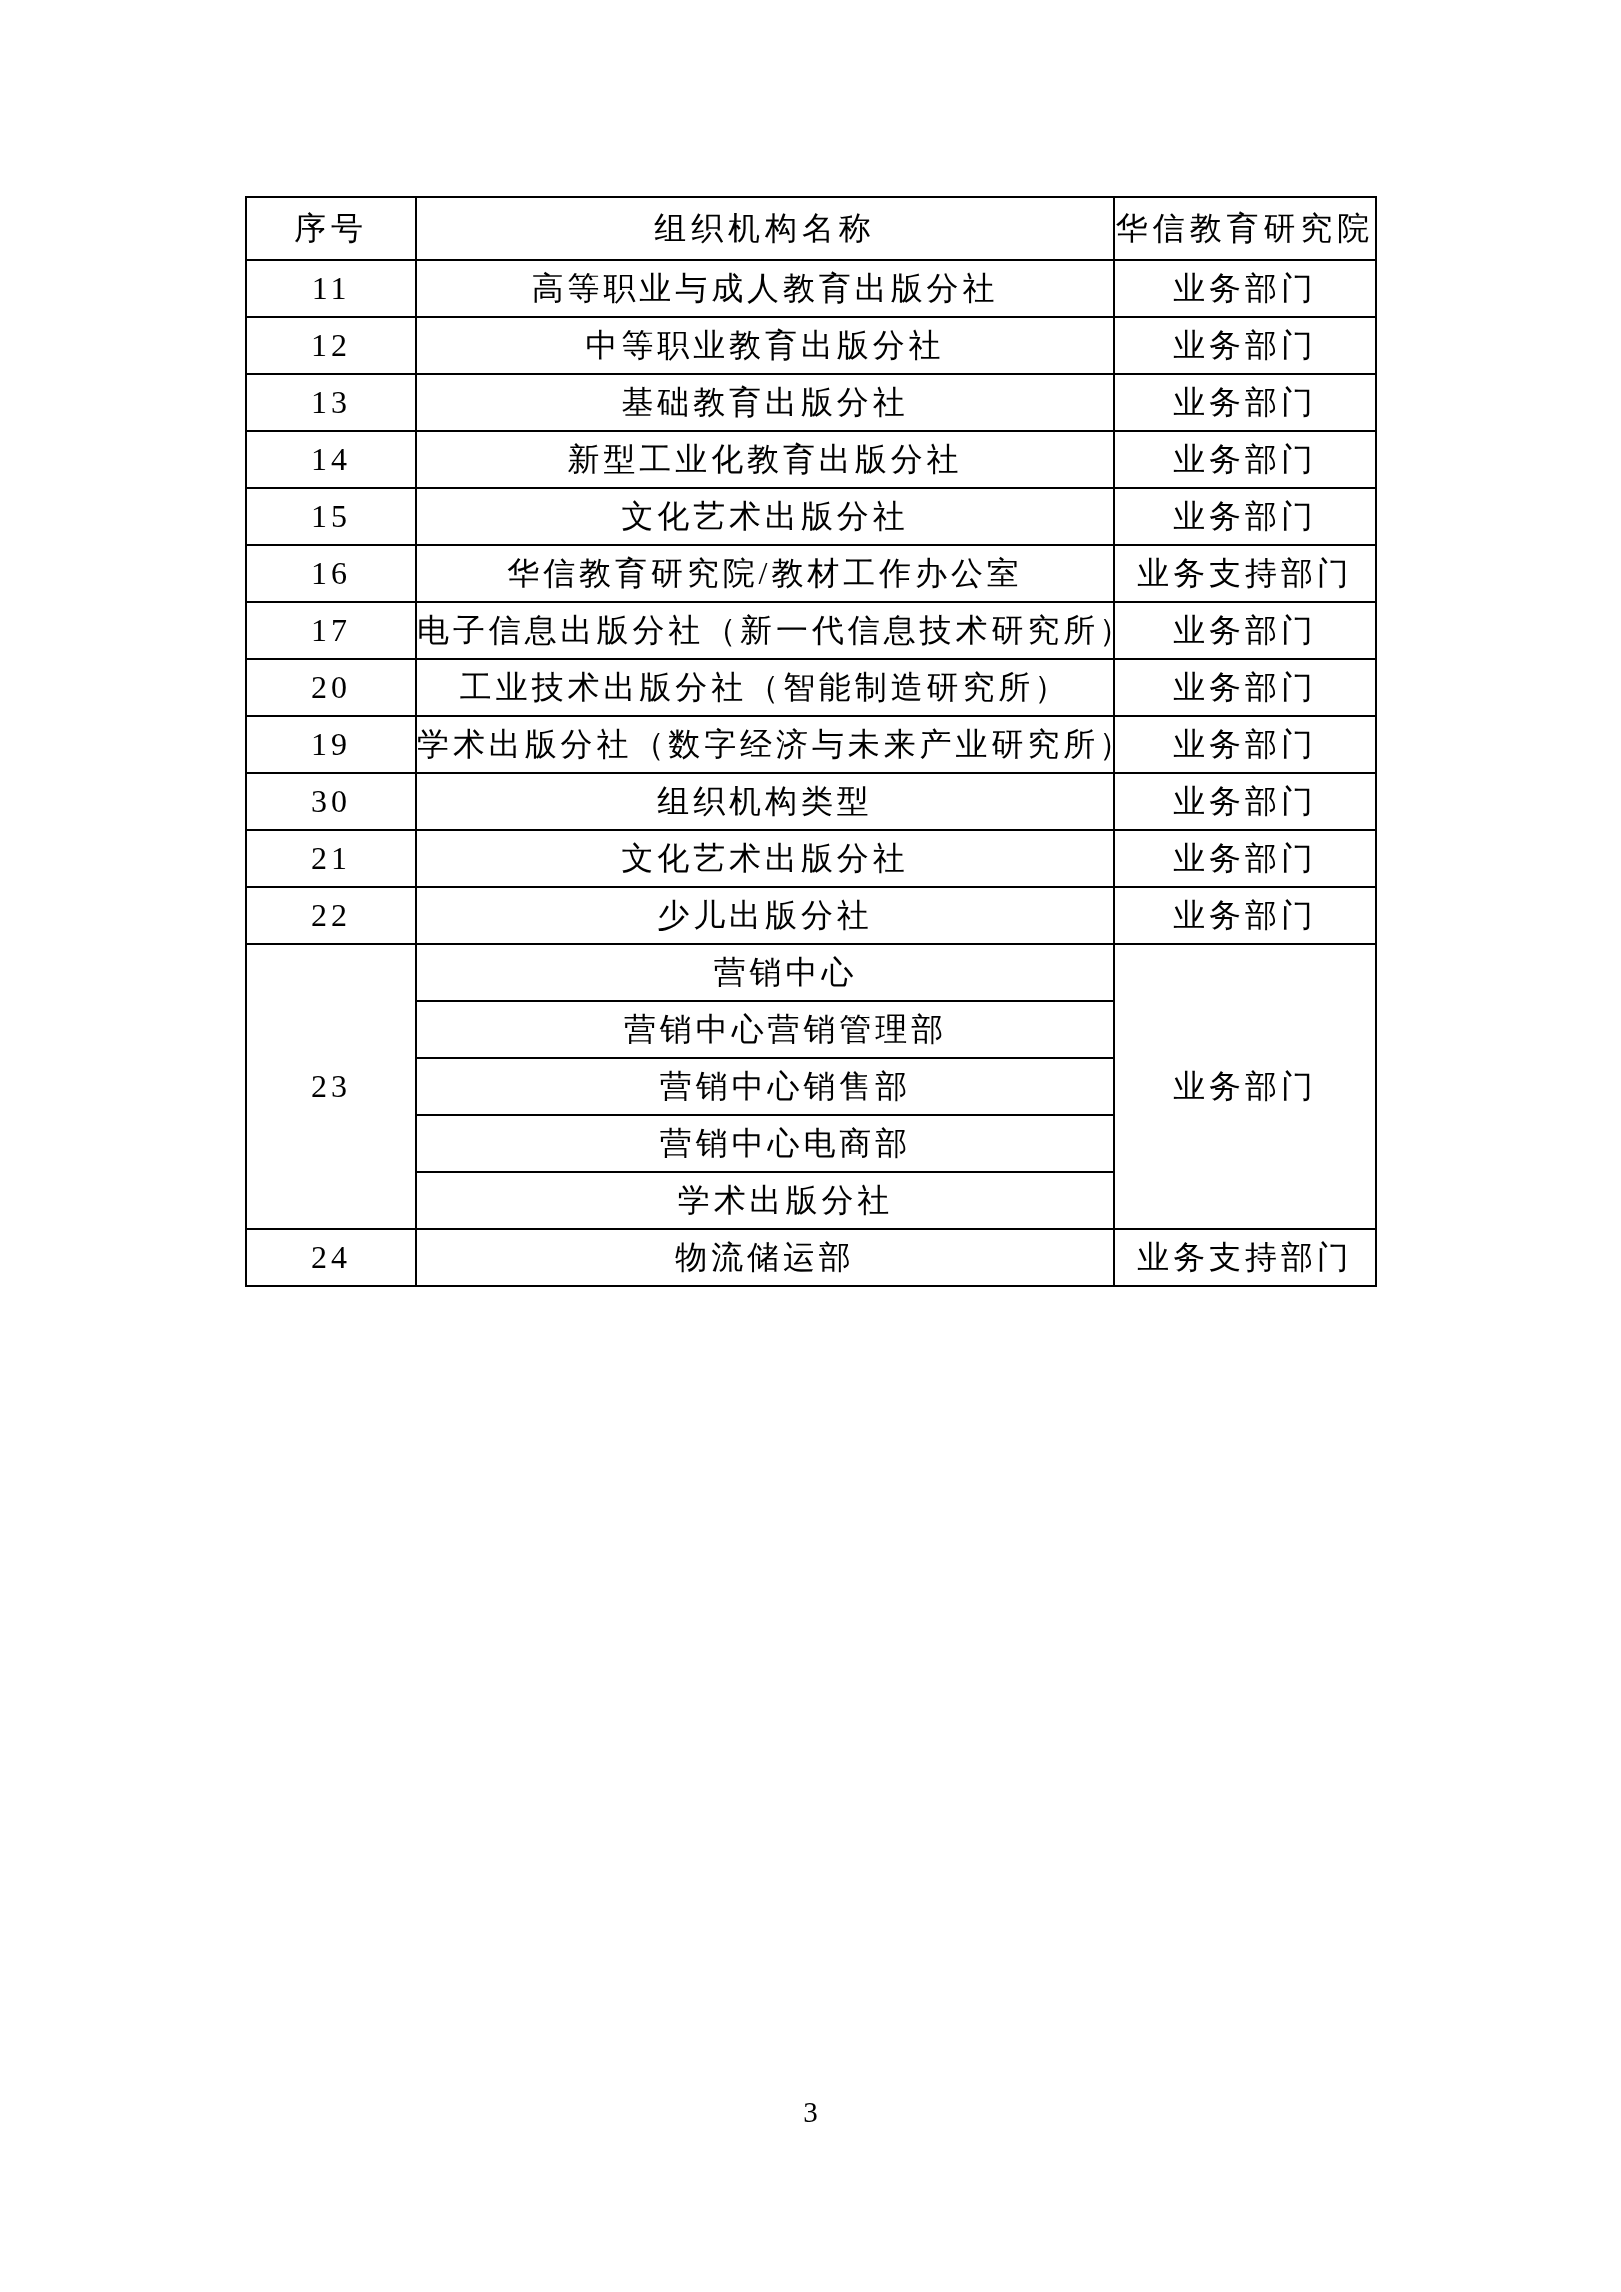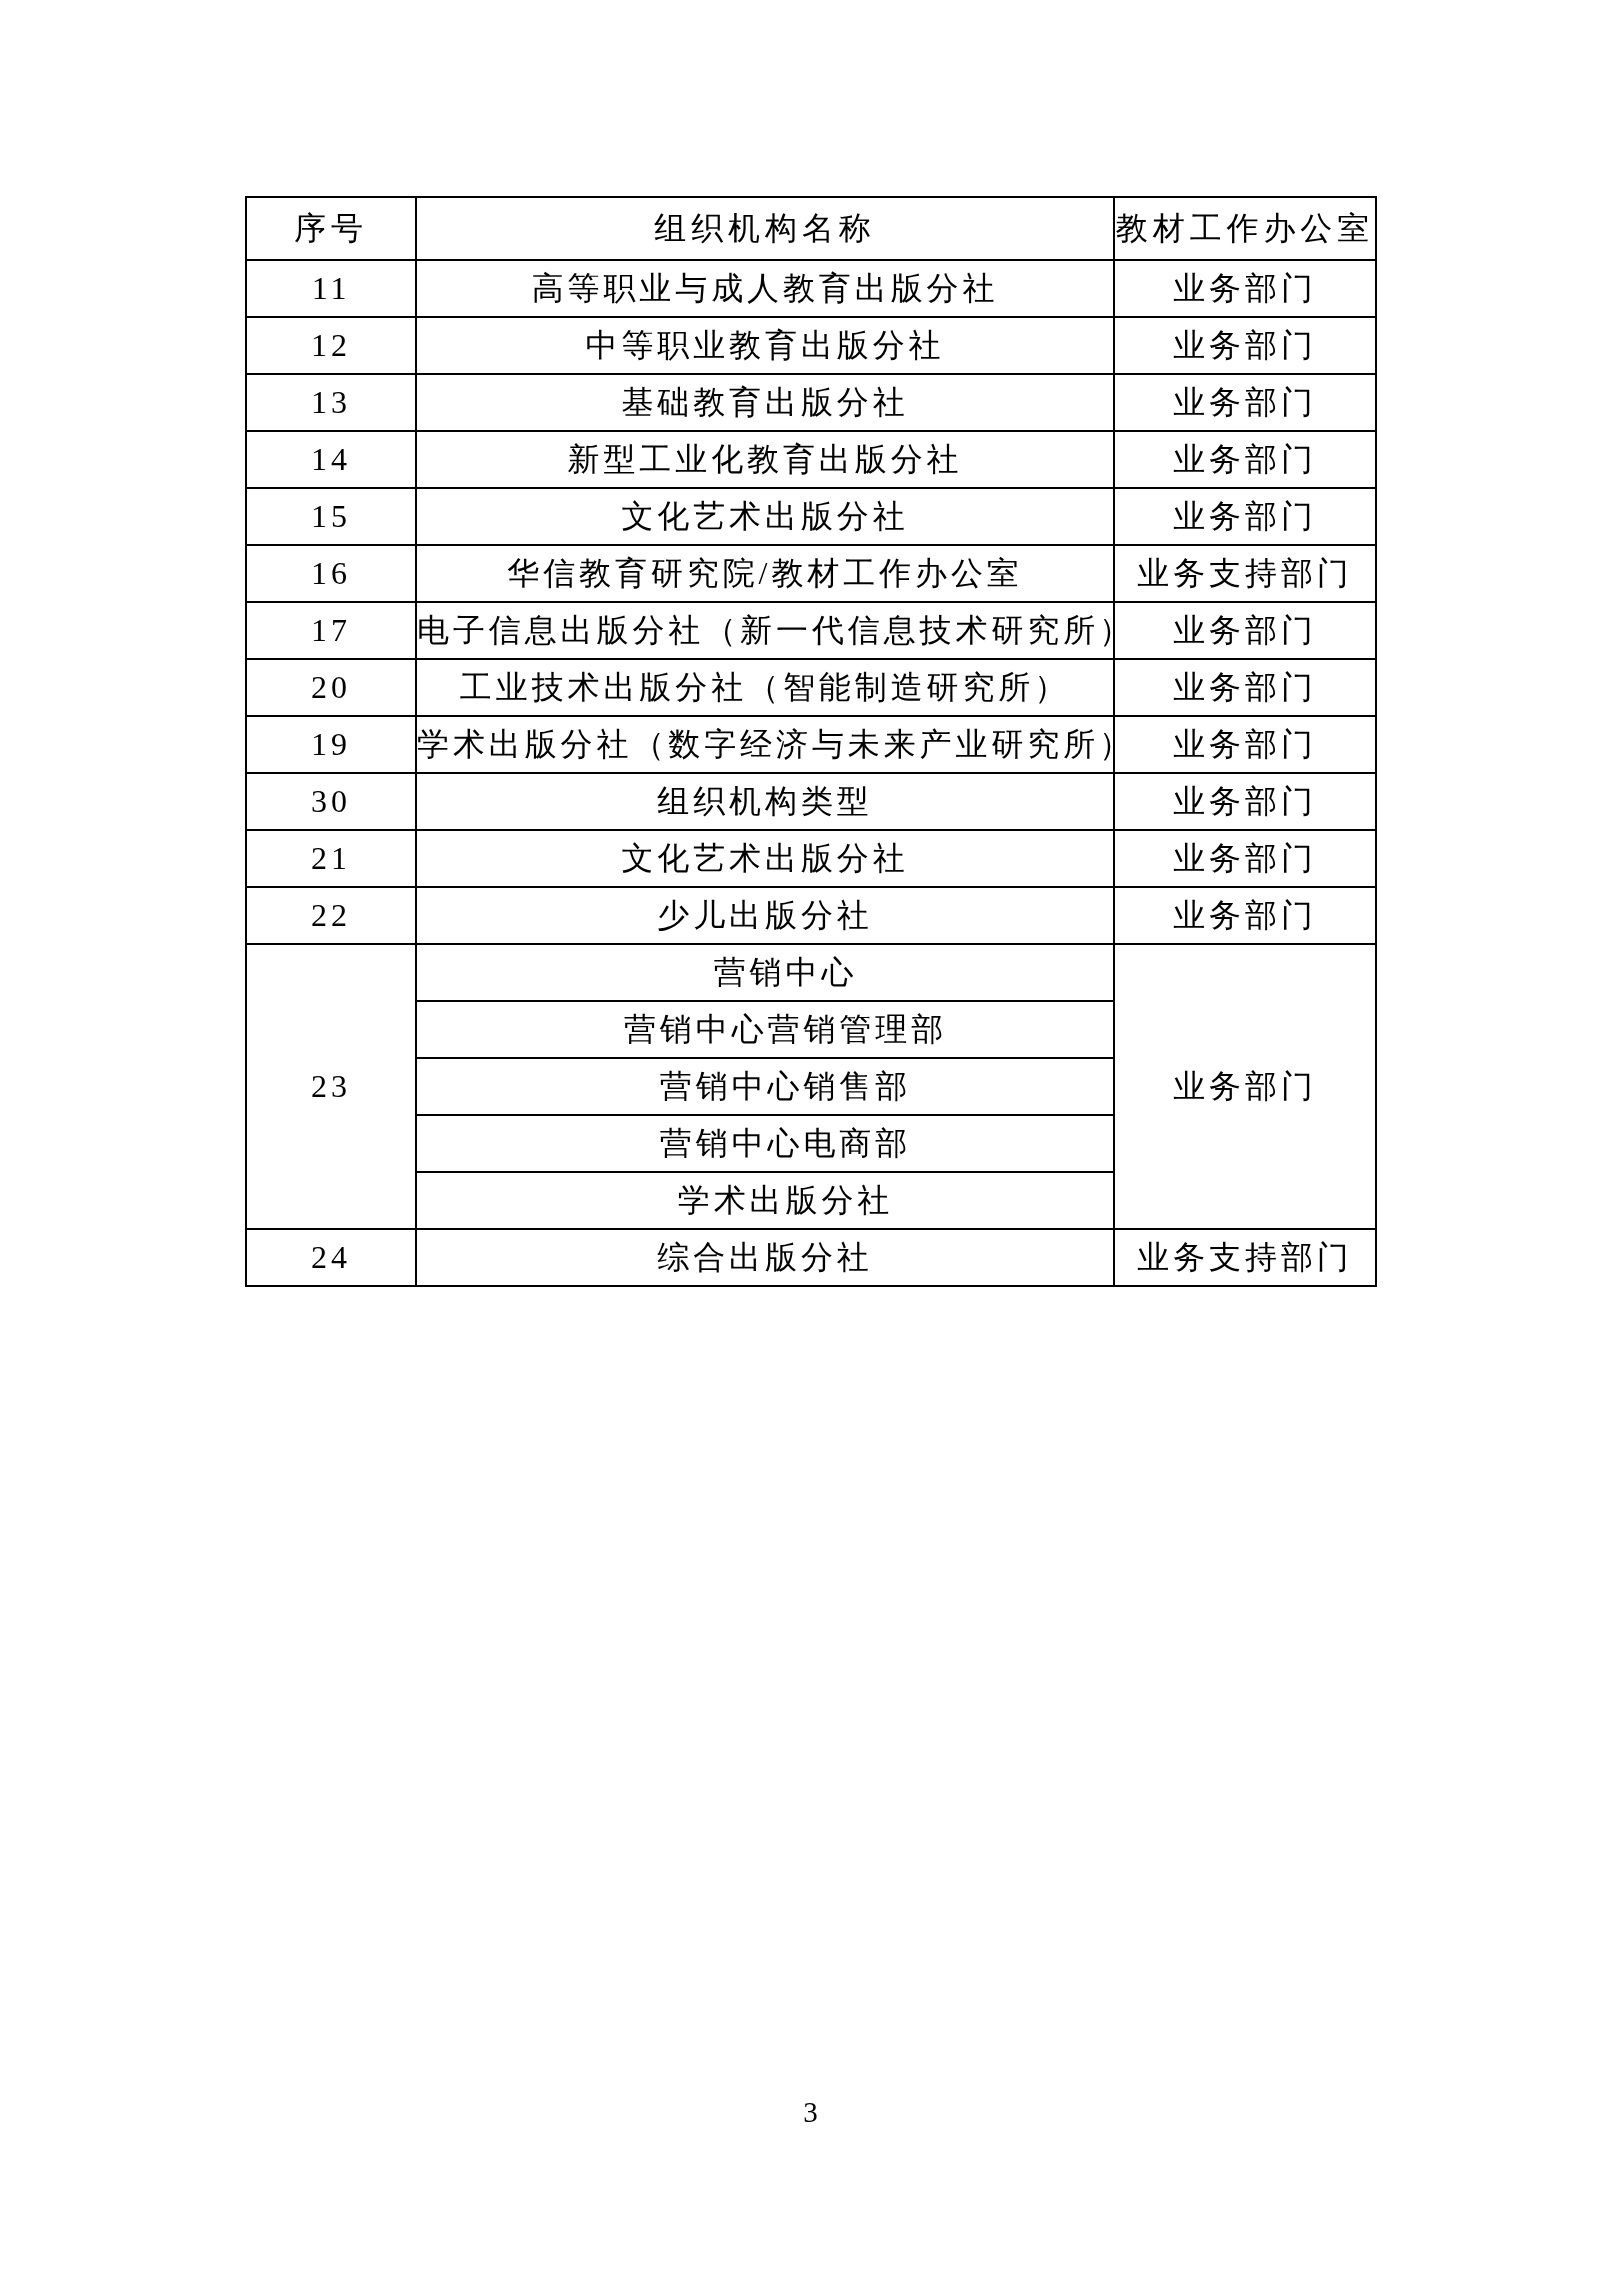--- a/index.html
+++ b/index.html
@@ -70,21 +70,21 @@
     <colgroup>
         <col class="c1">
         <col class="c2">
         <col class="c3">
       </colgroup>
 
     <tbody>
         <tr class="hdr">
       <th>序号</th>
       <th>组织机构名称</th>
-      <th>教材工作办公室</th>
+      <th>华信教育研究院</th>
     </tr>
 
     <tr class="r">
       <td>11</td>
       <td>高等职业与成人教育出版分社</td>
       <td>业务部门</td>
     </tr>
 
     <tr class="r">
       <td>12</td>
@@ -165,21 +165,21 @@
     </tr>
     <tr class="r">
       <td class="sub">营销中心电商部</td>
     </tr>
     <tr class="r">
       <td class="sub">学术出版分社</td>
     </tr>
 
     <tr class="r">
       <td>24</td>
-      <td>综合出版分社</td>
+      <td>物流储运部</td>
       <td>业务支持部门</td>
     </tr>
   </tbody>
     </table>
 
   <div class="pageno">3</div>
 
 </div>
 
 

